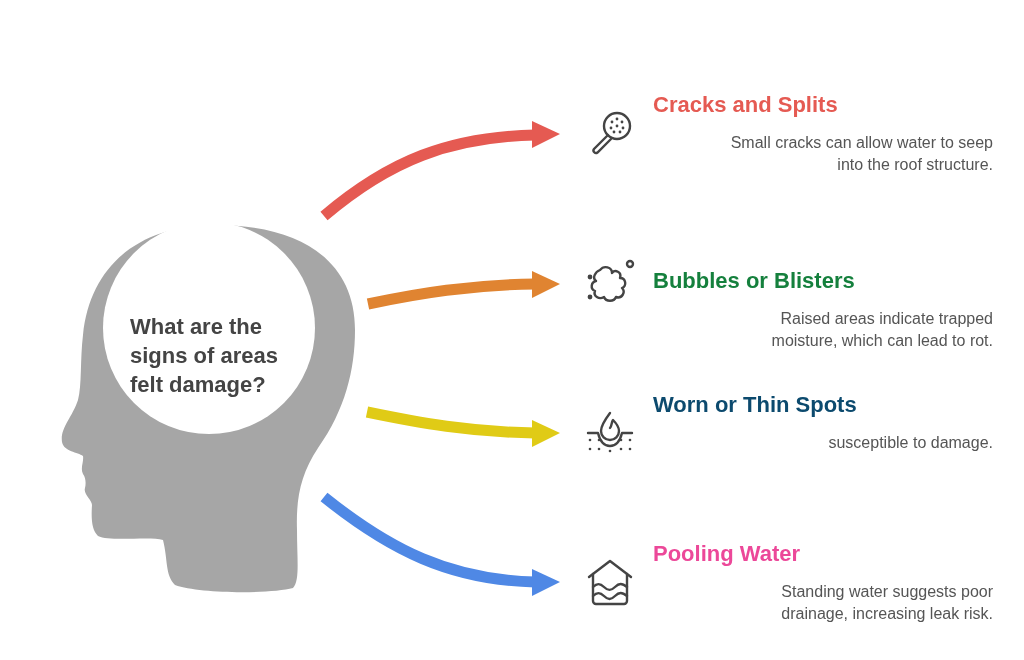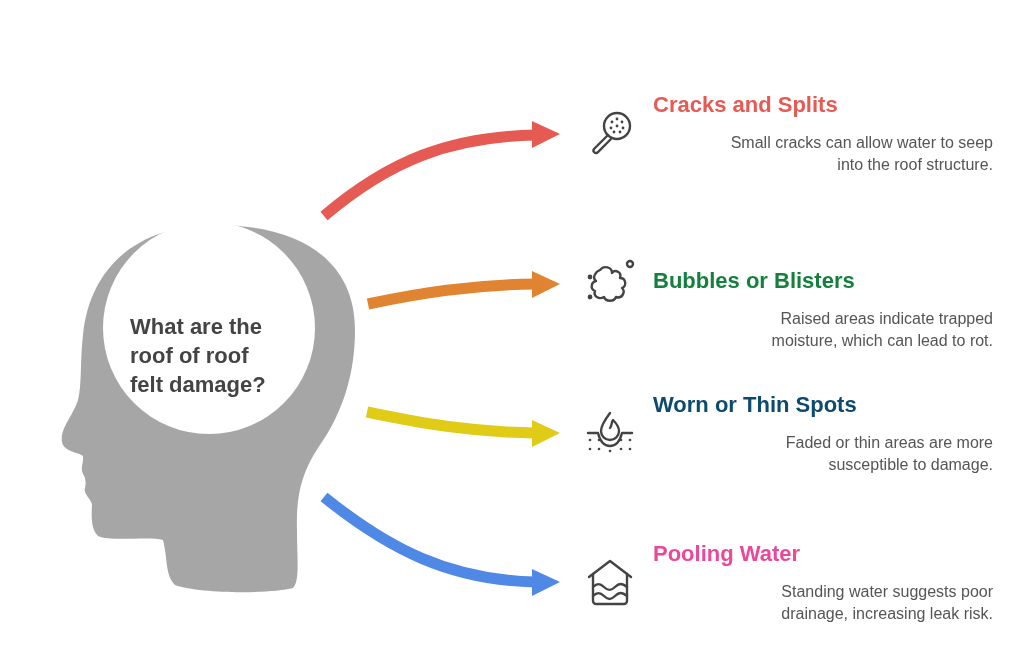--- a/index.html
+++ b/index.html
@@ -55,21 +55,21 @@
     <polygon points="532,420 560,433 532,447" fill="#e0cb16"></polygon>
   </g>
   <g>
     <path d="M 324 497 C 390 550, 450 580, 535 582" stroke="#4f88e5" stroke-width="11" fill="none"></path>
     <polygon points="532,569 560,582 532,596" fill="#4f88e5"></polygon>
   </g>
 </svg>
 
 <div class="center-text">
   <div>What are the</div>
-  <div>roof of roof</div>
+  <div>signs of areas</div>
   <div>felt damage?</div>
 </div>
 
 <div class="icon" style="top:107px;">
   <svg viewBox="0 0 52 52" fill="none" stroke="#444" stroke-width="2.4" stroke-linecap="round">
     <circle cx="33" cy="19" r="13"></circle>
     <path d="M24 28 L10 42 a2.5 2.5 0 0 0 3.5 3.5 L27 32"></path>
     <g fill="#444" stroke="none">
       <circle cx="33" cy="12" r="1.4"></circle>
         <circle cx="28" cy="15" r="1.4"></circle>
@@ -126,21 +126,20 @@
 <div class="item" style="top:242px;">
   <div class="title" style="color:#15803d;margin-top:26px;">Bubbles or Blisters</div>
   <div class="desc">
     <div>Raised areas indicate trapped</div>
     <div>moisture, which can lead to rot.</div>
   </div>
 </div>
 <div class="item" style="top:392px;">
   <div class="title" style="color:#0c4a6e;">Worn or Thin Spots</div>
   <div class="desc">
-    <div>Faded or thin areas are more</div>
     <div>susceptible to damage.</div>
   </div>
 </div>
 <div class="item" style="top:541px;">
   <div class="title" style="color:#ec4899;">Pooling Water</div>
   <div class="desc">
     <div>Standing water suggests poor</div>
     <div>drainage, increasing leak risk.</div>
   </div>
 </div>

